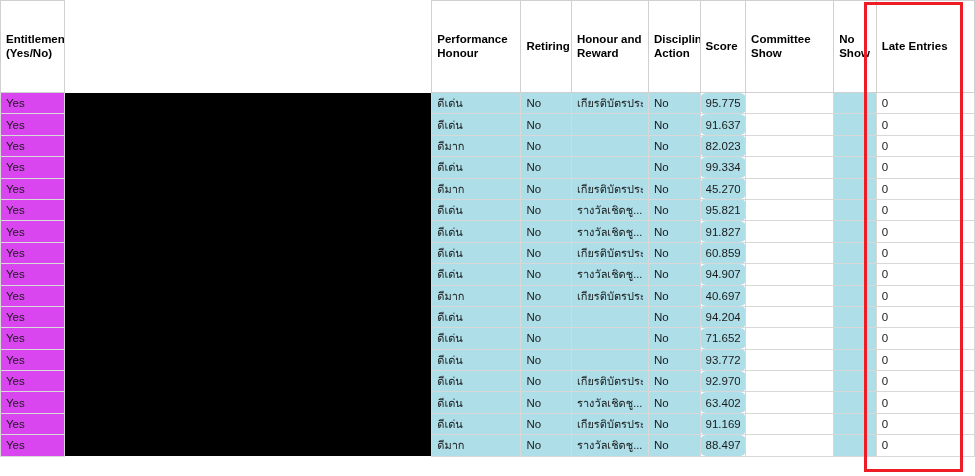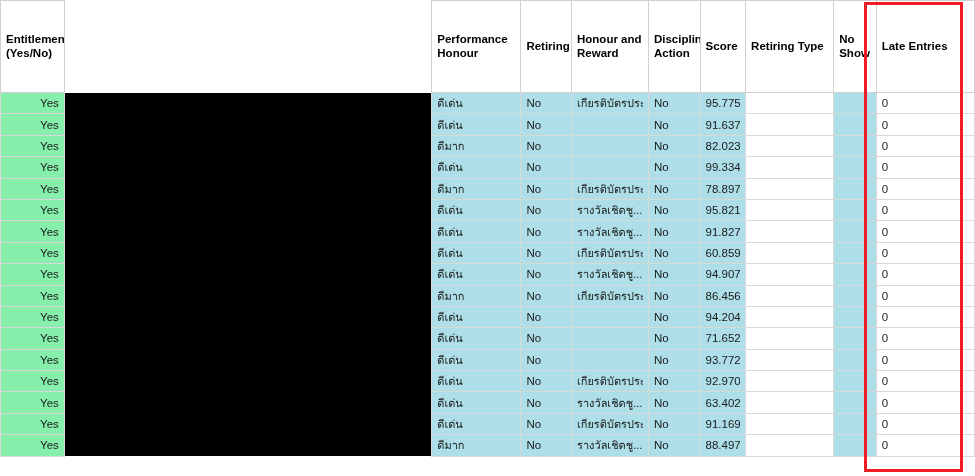--- a/index.html
+++ b/index.html
@@ -53,42 +53,42 @@
     height: 21.4px;
     font-size: 11.5px;
     color: #1a1a1a;
     padding: 1px 5px;
     border: 1px solid #d8d8d8;
     vertical-align: middle;
   }
 
   
   .col-entitlement {
-    background: #86efac;
+    background: #d946ef;
     color: #1f6f3f;
-    text-align: right;
   }
   th.col-entitlement {
     background: #fbf9d8;
     color: #000000;
   }
   .blackout {
     background: #000000;
     border: none !important;
     color: #000000;
   }
   .cyan {
     background: #aedfe9;
   }
   .white-cell {
     background: #ffffff;
   }
   .num {
     text-align: right;
     padding-right: 8px;
+    border-radius: 6px;
   }
   .thai {
     font-size: 11px;
   }
 
   
   #red-box {
     position: absolute;
     border: 3px solid #ee1c25;
     pointer-events: none;
@@ -120,21 +120,21 @@
       </colgroup>
     <thead>
       <tr class="header-row" id="header-row">
           <th class="col-entitlement">Entitlement (Yes/No)</th>
           <th class="blackout"></th>
           <th class="">Performance Honour</th>
           <th class="">Retiring</th>
           <th class="">Honour and Reward</th>
           <th class="">Disciplinary Action</th>
           <th class="">Score</th>
-          <th class="">Retiring Type</th>
+          <th class="">Committee Show</th>
           <th class="">No Show</th>
           <th class="">Late Entries</th>
         </tr>
     </thead>
     <tbody id="table-body">
         <tr class="data-row">
           <td class="col-entitlement">
             <span class="clip">Yes</span>
           </td>
           <td class="blackout">
@@ -274,21 +274,21 @@
           <td class="cyan">
             <span class="clip">No</span>
           </td>
           <td class="cyan">
             <span class="clip thai">เกียรติบัตรประ...</span>
           </td>
           <td class="cyan">
             <span class="clip">No</span>
           </td>
           <td class="cyan num">
-            <span class="clip">78.897</span>
+            <span class="clip">45.270</span>
           </td>
           <td class="white-cell">
             <span class="clip"></span>
           </td>
           <td class="cyan">
             <span class="clip"></span>
           </td>
           <td class="white-cell">
             <span class="clip">0</span>
           </td>
@@ -434,21 +434,21 @@
           <td class="cyan">
             <span class="clip">No</span>
           </td>
           <td class="cyan">
             <span class="clip thai">เกียรติบัตรประ...</span>
           </td>
           <td class="cyan">
             <span class="clip">No</span>
           </td>
           <td class="cyan num">
-            <span class="clip">86.456</span>
+            <span class="clip">40.697</span>
           </td>
           <td class="white-cell">
             <span class="clip"></span>
           </td>
           <td class="cyan">
             <span class="clip"></span>
           </td>
           <td class="white-cell">
             <span class="clip">0</span>
           </td>

